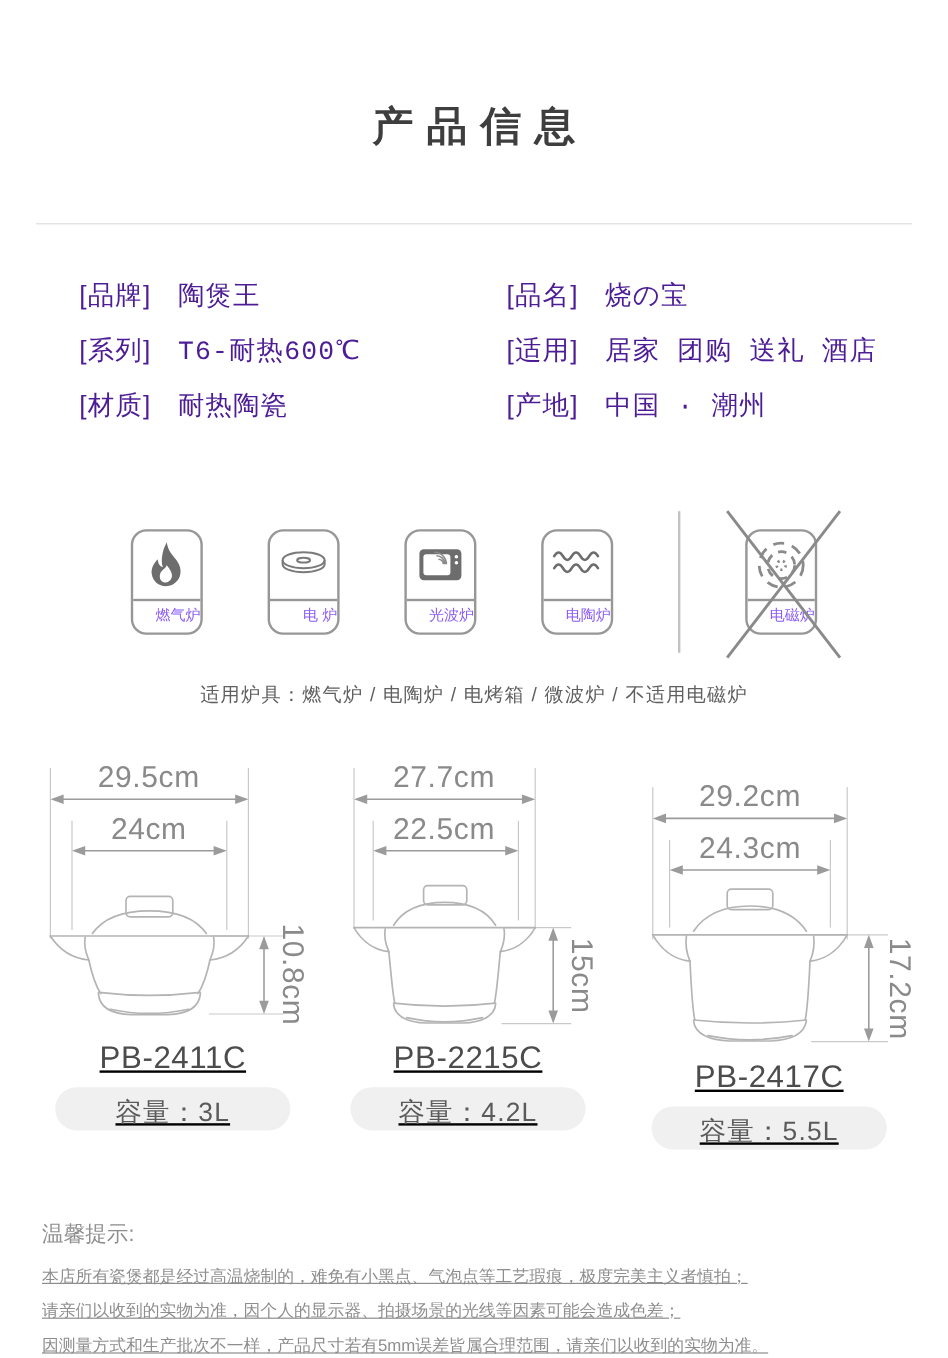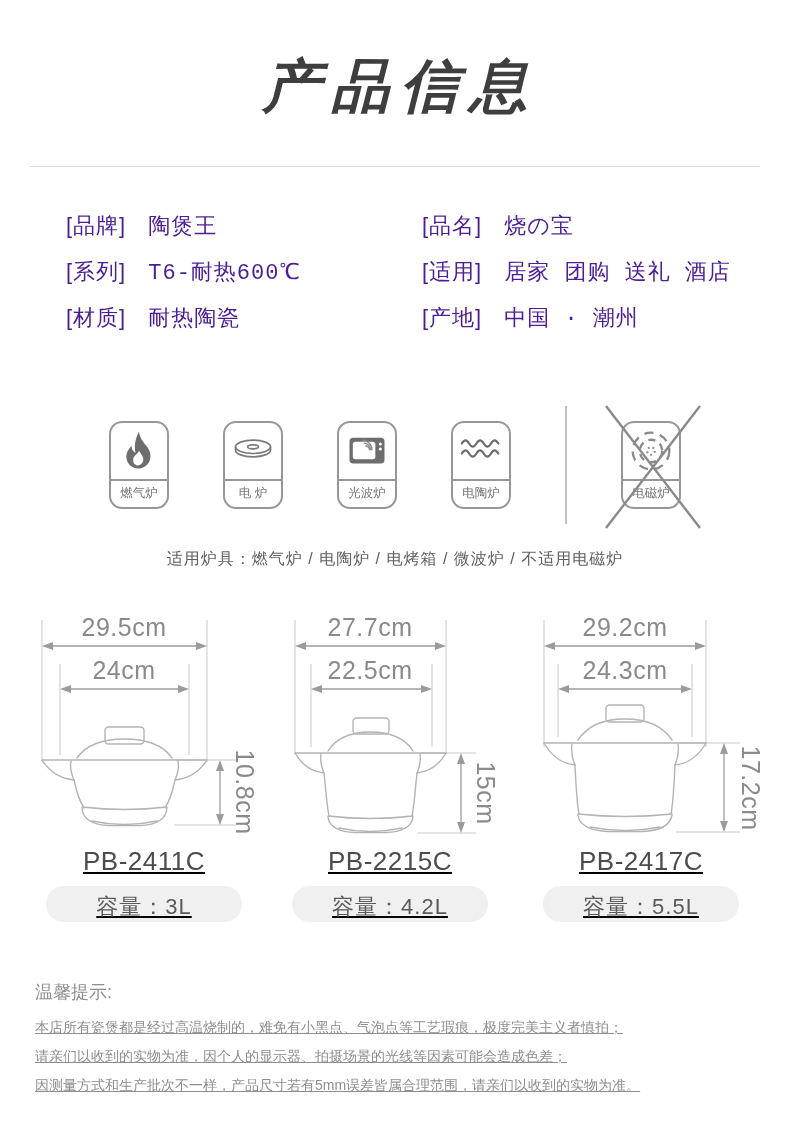--- a/index.html
+++ b/index.html
@@ -1,54 +1,54 @@
 <!DOCTYPE html>
 <html><head>
 <meta charset="utf-8">
 <style>
   * { margin:0; padding:0; box-sizing:border-box; }
   html,body { background:#ffffff; }
   body { font-family:"Liberation Sans","DejaVu Sans",sans-serif; }
   .page { position:relative; width:790px; height:1132px; background:#ffffff; overflow:hidden; margin:0 auto; }
 
   
-  .page-title { padding-top:56px; text-align:center; font-size:58px; font-weight:600;
-                color:#3e3e3e; letter-spacing:11px; text-indent:11px; line-height:60px;font-style:italic; }
+  .page-title { padding-top:76px; text-align:center; font-size:34px; font-weight:600;
+                color:#3e3e3e; letter-spacing:11px; text-indent:11px; line-height:60px; }
   .title-divider { height:1px; background:#dcdcdc; margin:50px 30px 0 30px; }
 
   
   .attrs { display:flex; margin:44px 0 0 66px; }
   .attr-col { display:flex; flex-direction:column; }
   .attr-col.left { width:356px; }
   .attr-row { display:flex; align-items:baseline; font-size:22px; color:#4c1d95;
               height:27px; margin-bottom:19px; letter-spacing:1px; }
   .attr-label { margin-right:22px; white-space:nowrap; }
   .attr-value { white-space:nowrap;font-family:Liberation Mono, monospace; }
 
   
   .stoves { display:flex; justify-content:center; align-items:center; gap:54px;
             margin-top:56px; height:120px; }
   .stove-card { width:60px; height:88px; border:2px solid #979797; border-radius:13px;
                 display:flex; flex-direction:column; background:#fff; }
   .stove-icon { flex:1; display:flex; align-items:center; justify-content:center; overflow:hidden; }
   .stove-icon svg { width:50px; height:50px; }
-  .stove-label { border-top:2px solid #979797; font-size:12.5px; color:#737373;
-                 text-align:center; padding:4px 0 5px 0; white-space:nowrap; }
+  .stove-label { border-top:2px solid #979797; font-size:12.5px; color:#8b5cf6;
+                 text-align:right; padding:4px 0 5px 0; white-space:nowrap; }
   .stove-divider { width:2px; height:118px; background:#c2c2c2; align-self:center; }
   .banned-wrap { position:relative; }
   .cross-overlay { position:absolute; left:-17px; top:-17px; width:98px; height:126px; }
   .cross-overlay line { stroke:#8a8a8a; stroke-width:2.4; }
 
   .stove-summary { margin-top:24px; text-align:center; font-size:16px; color:#5f5f5f; letter-spacing:1px; }
 
   
   .products { display:flex; justify-content:center; align-items:flex-start; gap:6px; margin-top:42px; }
   .product { display:flex; flex-direction:column;text-decoration:underline; }
   .product.w240 { width:240px; }
-  .product.w250 { width:250px; }
+  .product.w250 { width:250px;margin-top:16px; }
   svg.diagram { display:block; width:100%; height:228px; }
   .diagram .ext path { stroke:#c9c9c9; stroke-width:1; fill:none; }
   .diagram .dim line { stroke:#9b9b9b; stroke-width:1.3; }
   .diagram .dim polygon { fill:#9b9b9b; stroke:none; }
   .diagram .pot path { stroke:#b4b4b4; stroke-width:1.4; fill:none; stroke-linecap:round; }
   .diagram .pot rect { stroke:#b4b4b4; stroke-width:1.4; fill:#ffffff; }
   .diagram text { fill:#8a8a8a; font-size:25px; text-anchor:middle; letter-spacing:0.5px; }
   .model { text-align:center; font-size:26px; color:#4c4c4c; margin-top:6px; letter-spacing:0.5px; }
   .pill { margin:9px auto 0 auto; width:196px; height:36px; border-radius:18px; background:#f0f0f0;
           display:flex; align-items:flex-end; justify-content:center; font-size:22px; color:#5a5a5a;

